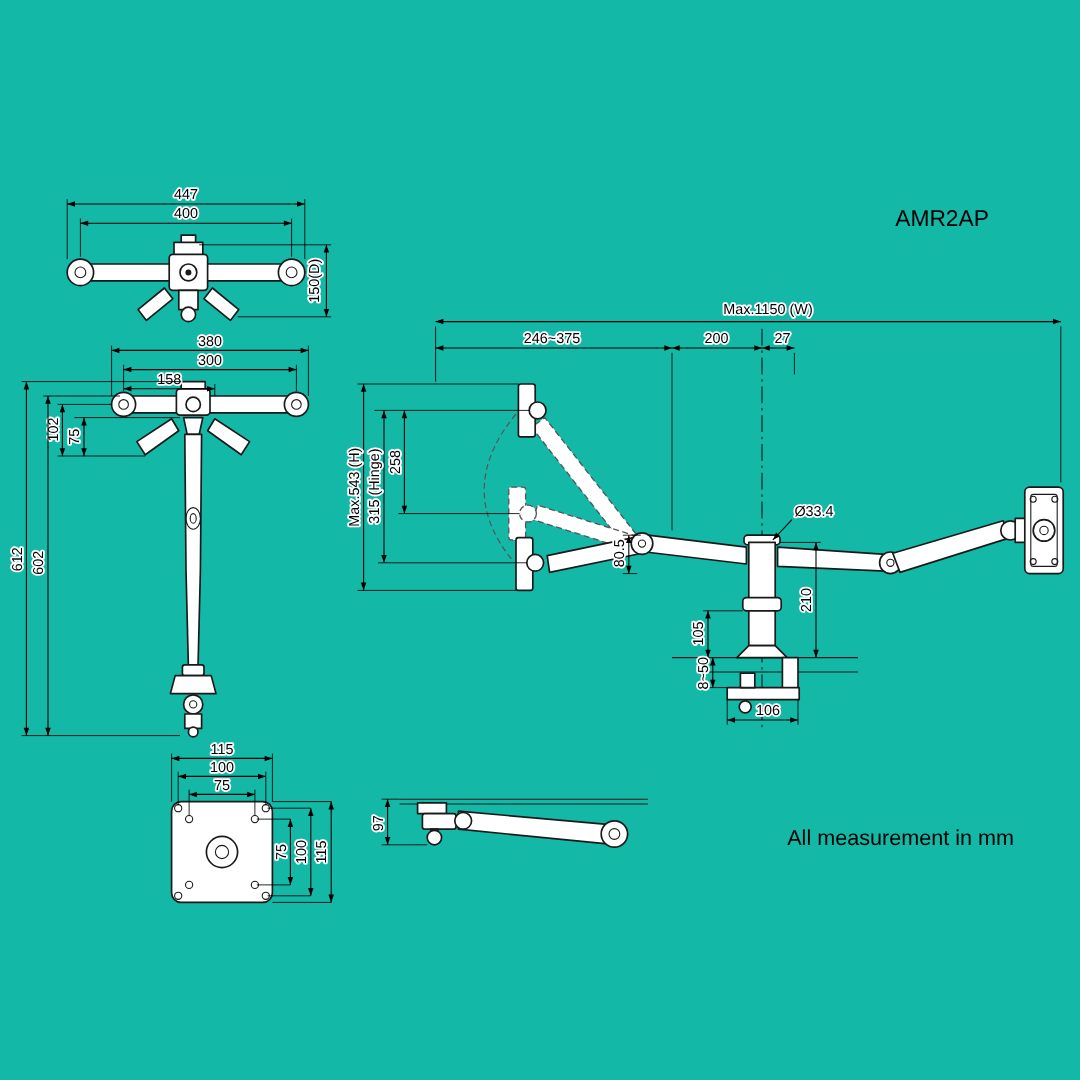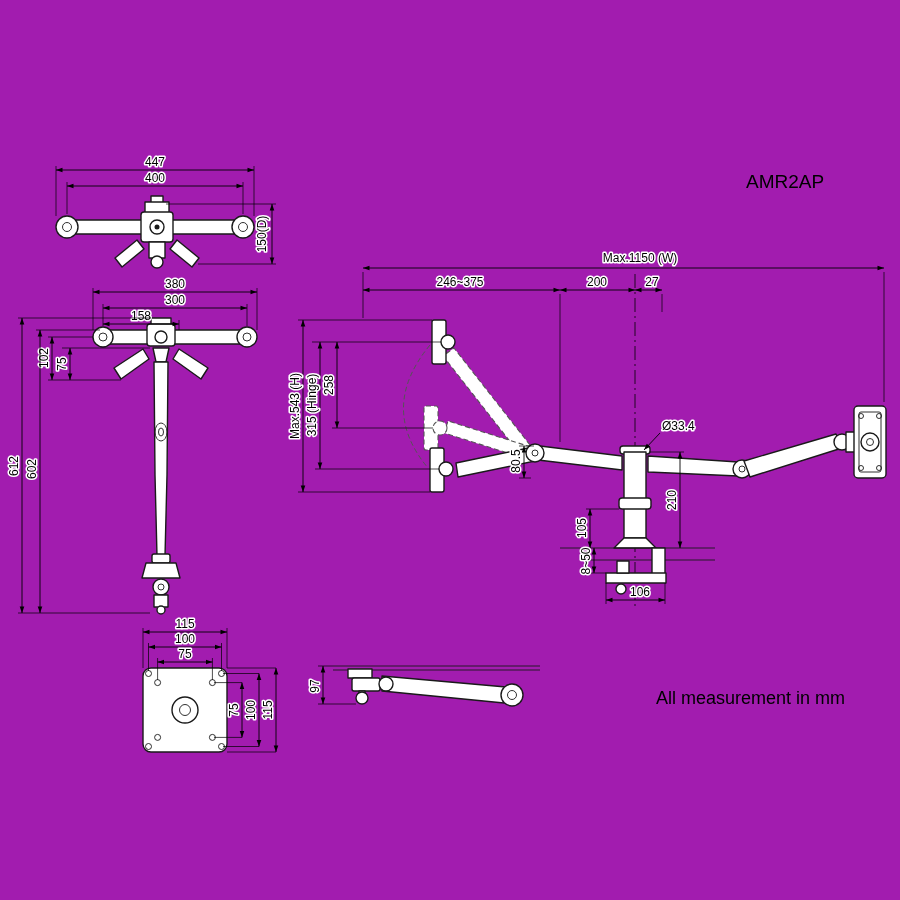--- a/index.html
+++ b/index.html
@@ -1,17 +1,17 @@
 <!DOCTYPE html>
 <html><head>
 <meta charset="utf-8">
 <style>
   *{box-sizing:border-box}
   html,body{margin:0;padding:0;background:#fff}
-  .sheet{width:900px;height:900px;background:#a21caf;position:relative}
+  .sheet{width:900px;height:900px;background:#14b8a6;position:relative}
   svg{display:block}
   svg text{font-family:"Liberation Sans",sans-serif;fill:#000}
   .lbl{font-size:12px}
   .big{font-size:19px}
   .note{font-size:18px}
   .mid{text-anchor:middle}
   .halo{paint-order:stroke;stroke:#fff;stroke-width:3px;stroke-linejoin:round}
   .part{fill:#fff;stroke:#1a1a1a;stroke-width:1.4;stroke-linejoin:round}
   .thin{fill:none;stroke:#1a1a1a;stroke-width:0.9}
   .dashp{fill:#fff;stroke:#555;stroke-width:1.1;stroke-dasharray:5 3;stroke-linejoin:round}

